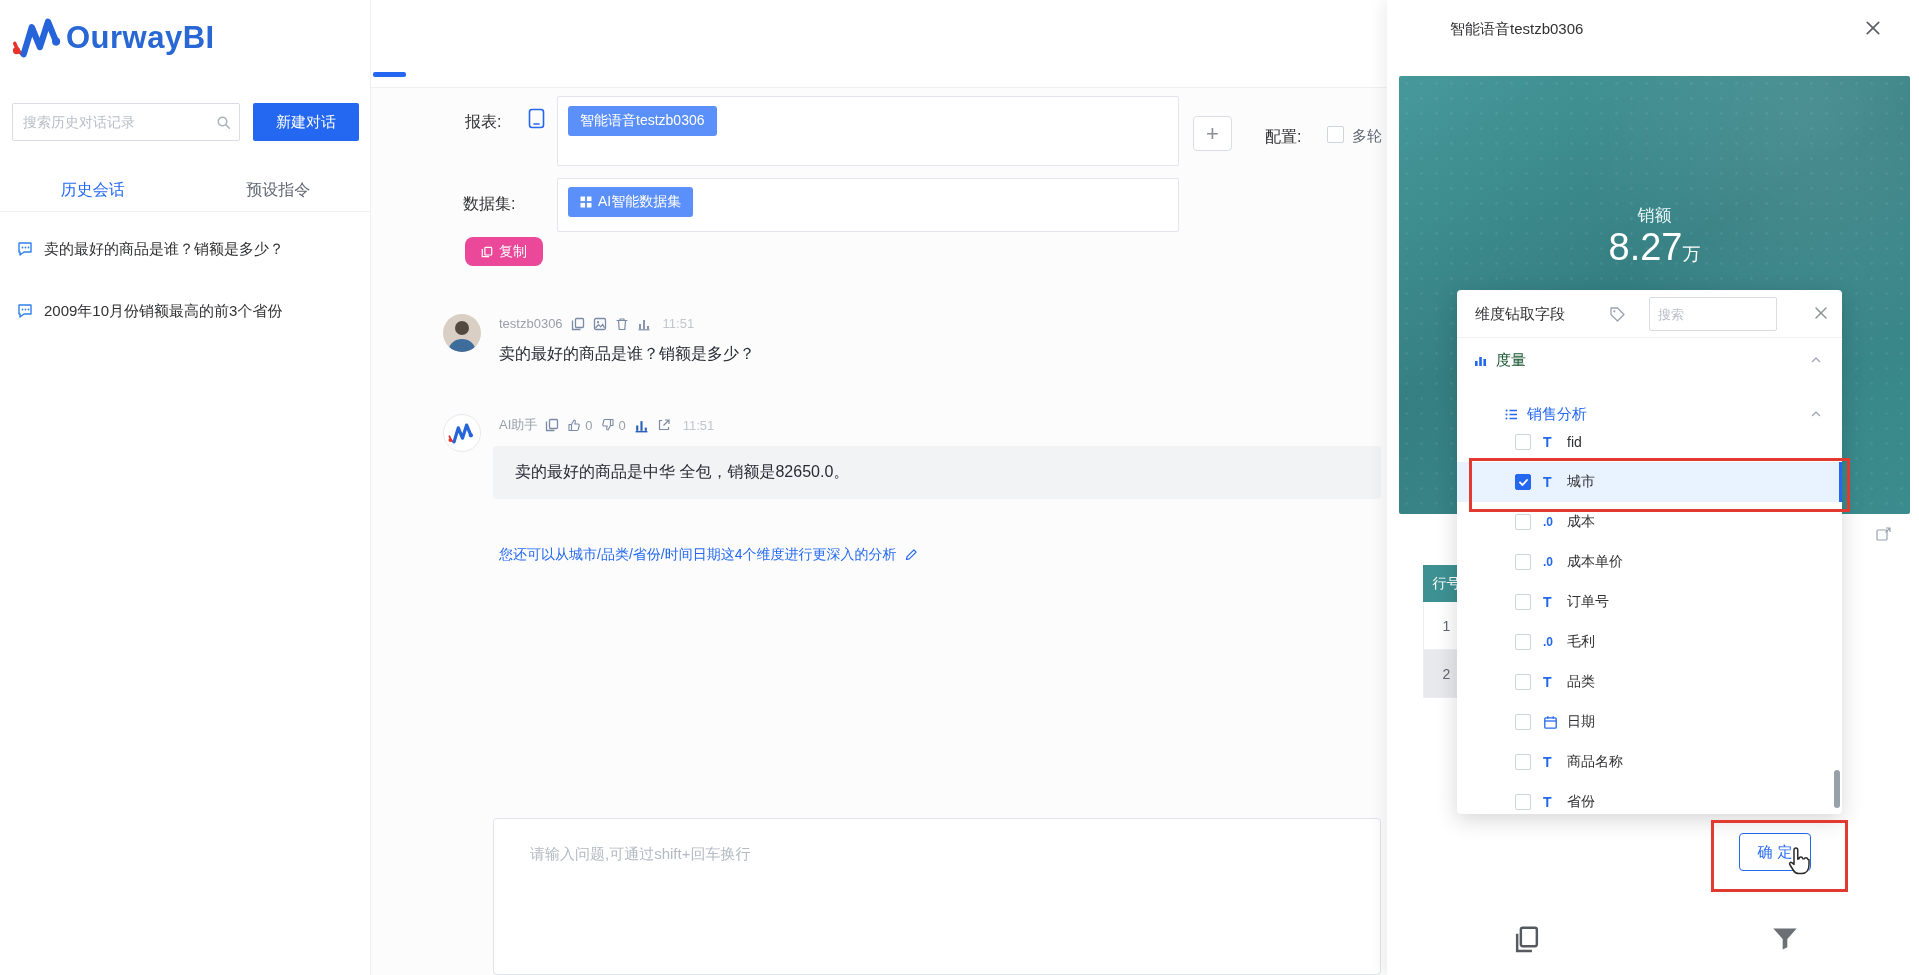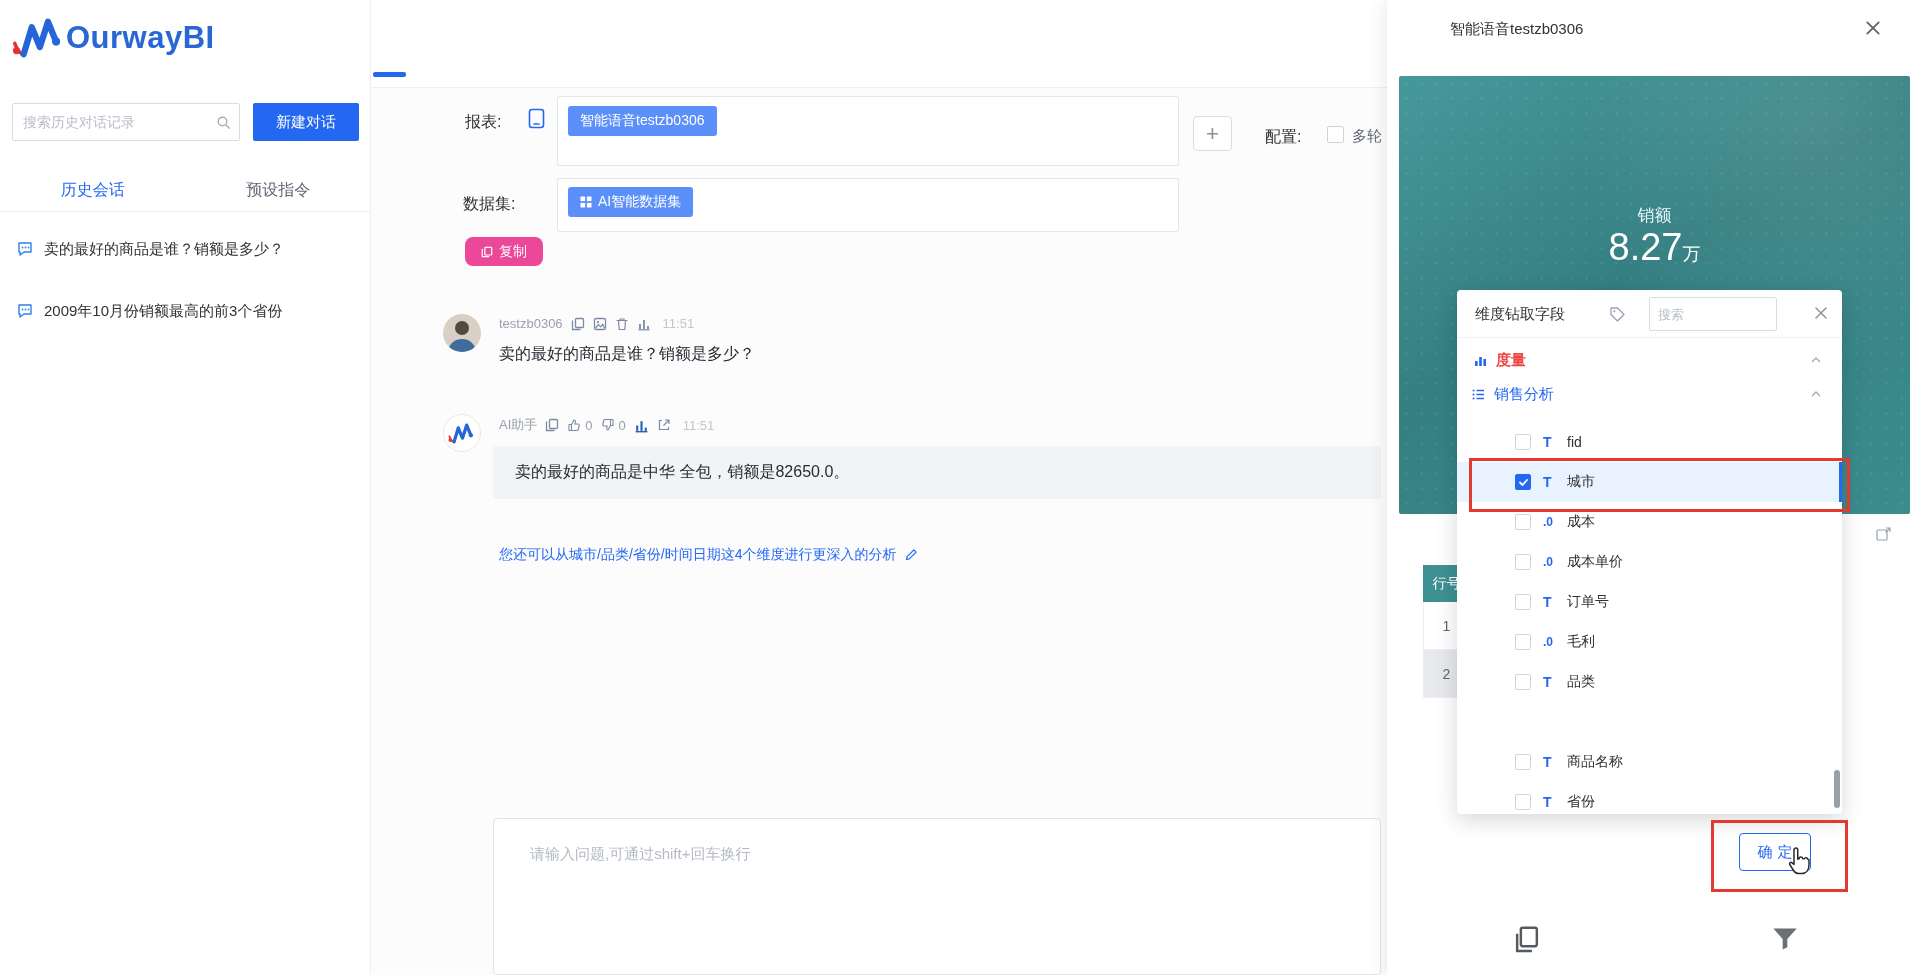--- a/index.html
+++ b/index.html
@@ -72,22 +72,22 @@
 
   .drill{position:absolute;left:70px;top:290px;width:385px;height:524px;background:#fff;border-radius:4px;box-shadow:0 6px 22px rgba(0,0,0,.16);z-index:3;overflow:hidden}
   .drill-head{position:absolute;left:0;top:0;width:100%;height:48px;border-bottom:1px solid #f0f1f4}
   .drill-title{position:absolute;left:18px;top:15px;font-size:15px;color:#303133}
   .tag-icon{position:absolute;left:152px;top:16px;color:#98a2b3;cursor:pointer}
   .drill-search{position:absolute;left:192px;top:7px;width:128px;height:34px;border:1px solid #d9dce3;border-radius:2px;font-size:13px;color:#606266;padding:0 8px;outline:none}
   .drill-search::placeholder{color:#b9bec7}
   .drill-close{position:absolute;right:14px;top:16px;color:#909399;cursor:pointer}
   .grp-row{position:absolute;left:0;width:100%;height:40px;display:flex;align-items:center;padding:0 20px 0 16px;cursor:pointer}
   .grp-measure{top:50px}
-  .grp-sub{top:84px;padding-left:14px}
-  .grp-name{font-size:15px;color:#ef4444;margin-left:8px;font-weight:700}
+  .grp-sub{top:104px;padding-left:47px}
+  .grp-name{font-size:15px;color:#14532d;margin-left:8px;font-weight:400}
   .grp-sub .grp-name{color:#2468F2;font-weight:400}
   .chev{margin-left:auto;color:#a0a6b0}
   .field-row{position:absolute;left:0;width:100%;height:40px;display:flex;align-items:center;padding-left:58px;cursor:pointer}
   .field-row .cb{width:16px;height:16px;border:1px solid #cfd3db;border-radius:2px;background:#fff;flex:none}
   .field-row .cb.checked{background:#2468F2;border-color:#2468F2;display:flex;align-items:center;justify-content:center}
   .field-glyph{width:24px;margin-left:12px;color:#2468F2;font-weight:700;font-size:14px}
   .field-glyph.num{font-size:12px}
   .field-name{font-size:14px;color:#303133}
   .field-row.selected{background:#e9f2ff;border-right:3px solid #2468F2}
   .f0{top:132px}.f1{top:172px}.f2{top:212px}.f3{top:252px}.f4{top:292px}
@@ -415,20 +415,32 @@
     <div class="field-row f5">
       <span class="cb"></span>
       <span class="field-glyph num">.0</span>
       <span class="field-name">毛利</span>
     </div>
     <div class="field-row f6">
       <span class="cb"></span>
       <span class="field-glyph">T</span>
       <span class="field-name">品类</span>
     </div>
+    <div class="field-row f7">
+      <span class="cb"></span>
+      <span class="field-glyph">
+        <svg width="15" height="15" viewBox="0 0 15 15">
+            <rect x="1.8" y="2.8" width="11.4" height="10.4" rx="1" fill="none" stroke="#2468F2" stroke-width="1.3"></rect>
+            <line x1="1.8" y1="6" x2="13.2" y2="6" stroke="#2468F2" stroke-width="1.3"></line>
+            <line x1="4.8" y1="1.2" x2="4.8" y2="3.8" stroke="#2468F2" stroke-width="1.3"></line>
+            <line x1="10.2" y1="1.2" x2="10.2" y2="3.8" stroke="#2468F2" stroke-width="1.3"></line>
+          </svg>
+      </span>
+      <span class="field-name">日期</span>
+    </div>
     <div class="field-row f8">
       <span class="cb"></span>
       <span class="field-glyph">T</span>
       <span class="field-name">商品名称</span>
     </div>
     <div class="field-row f9">
       <span class="cb"></span>
       <span class="field-glyph">T</span>
       <span class="field-name">省份</span>
     </div>

